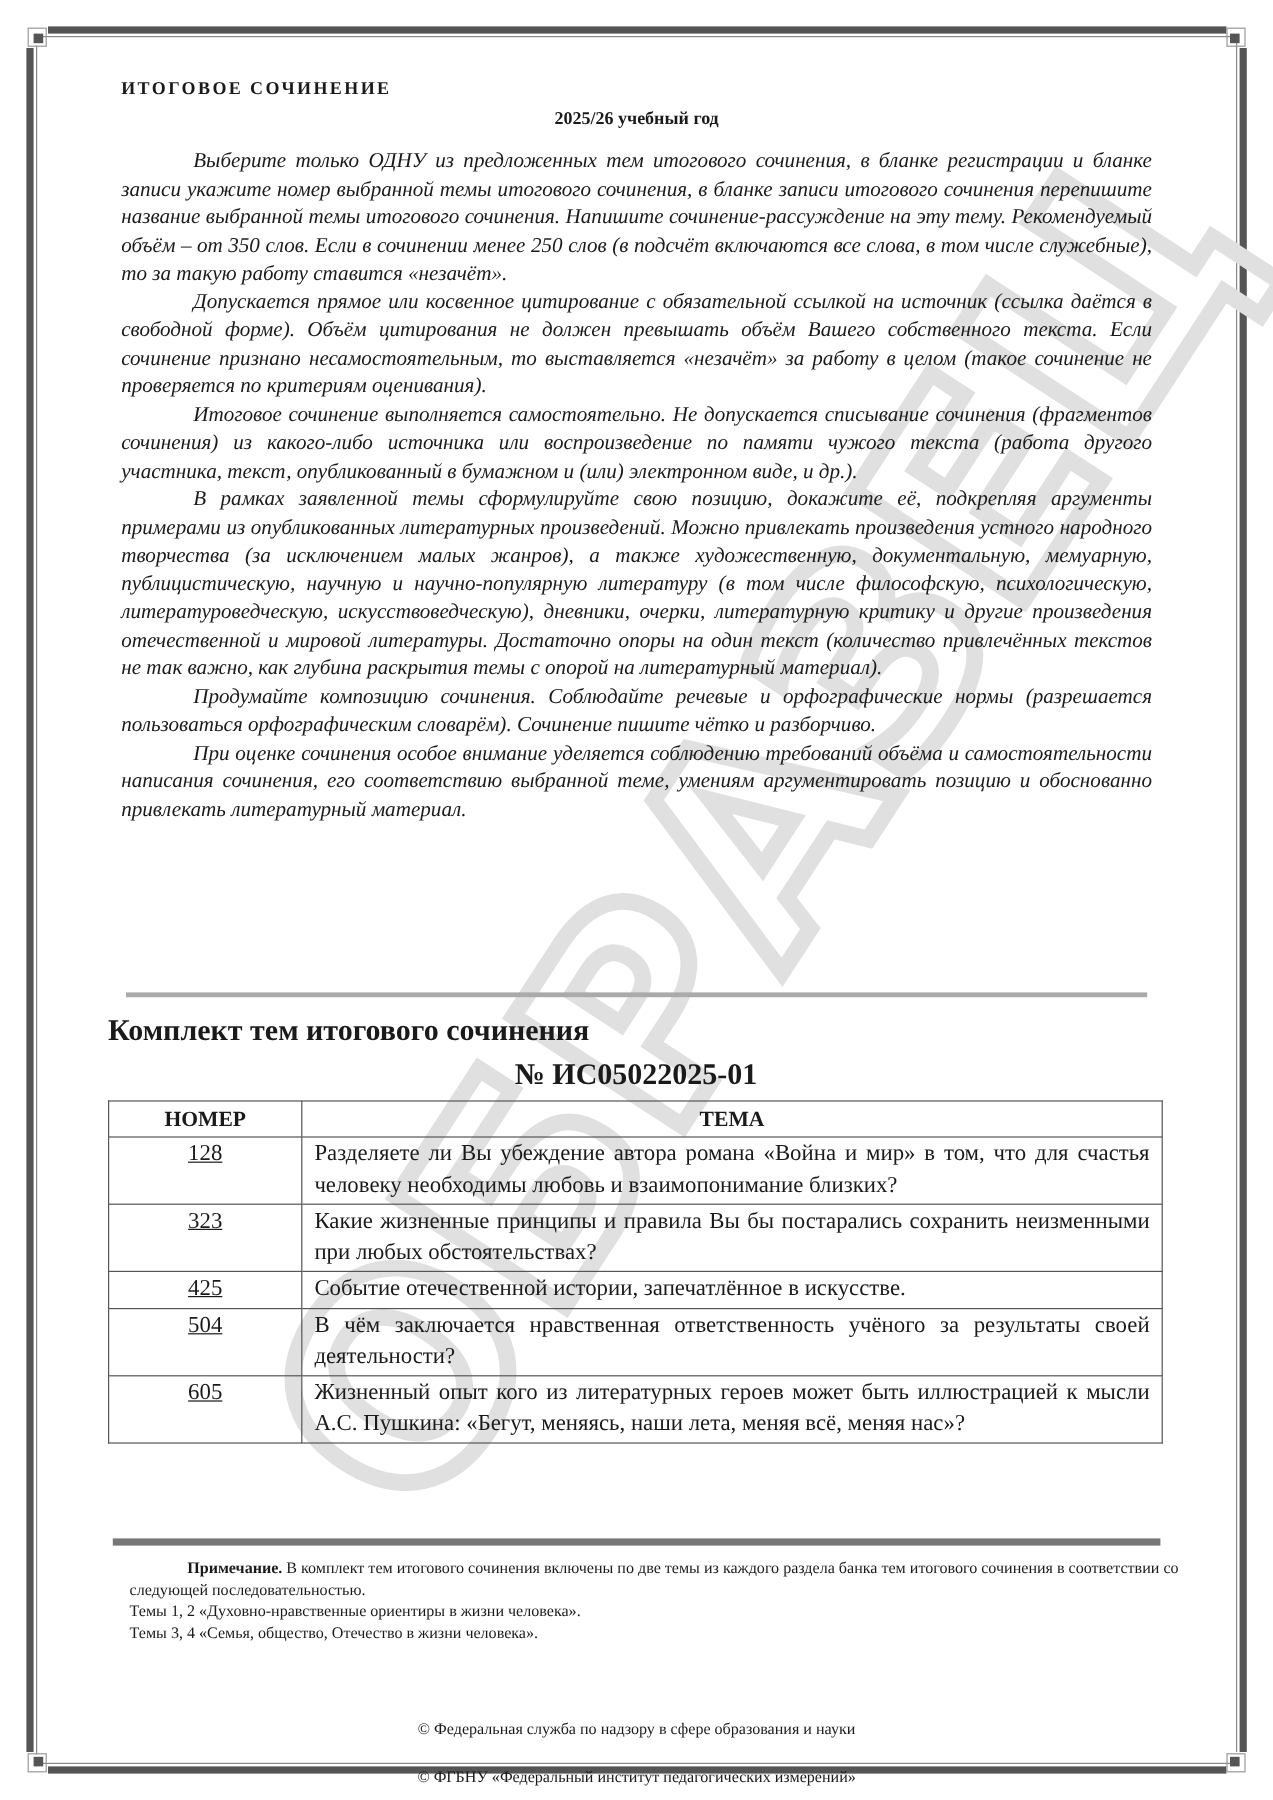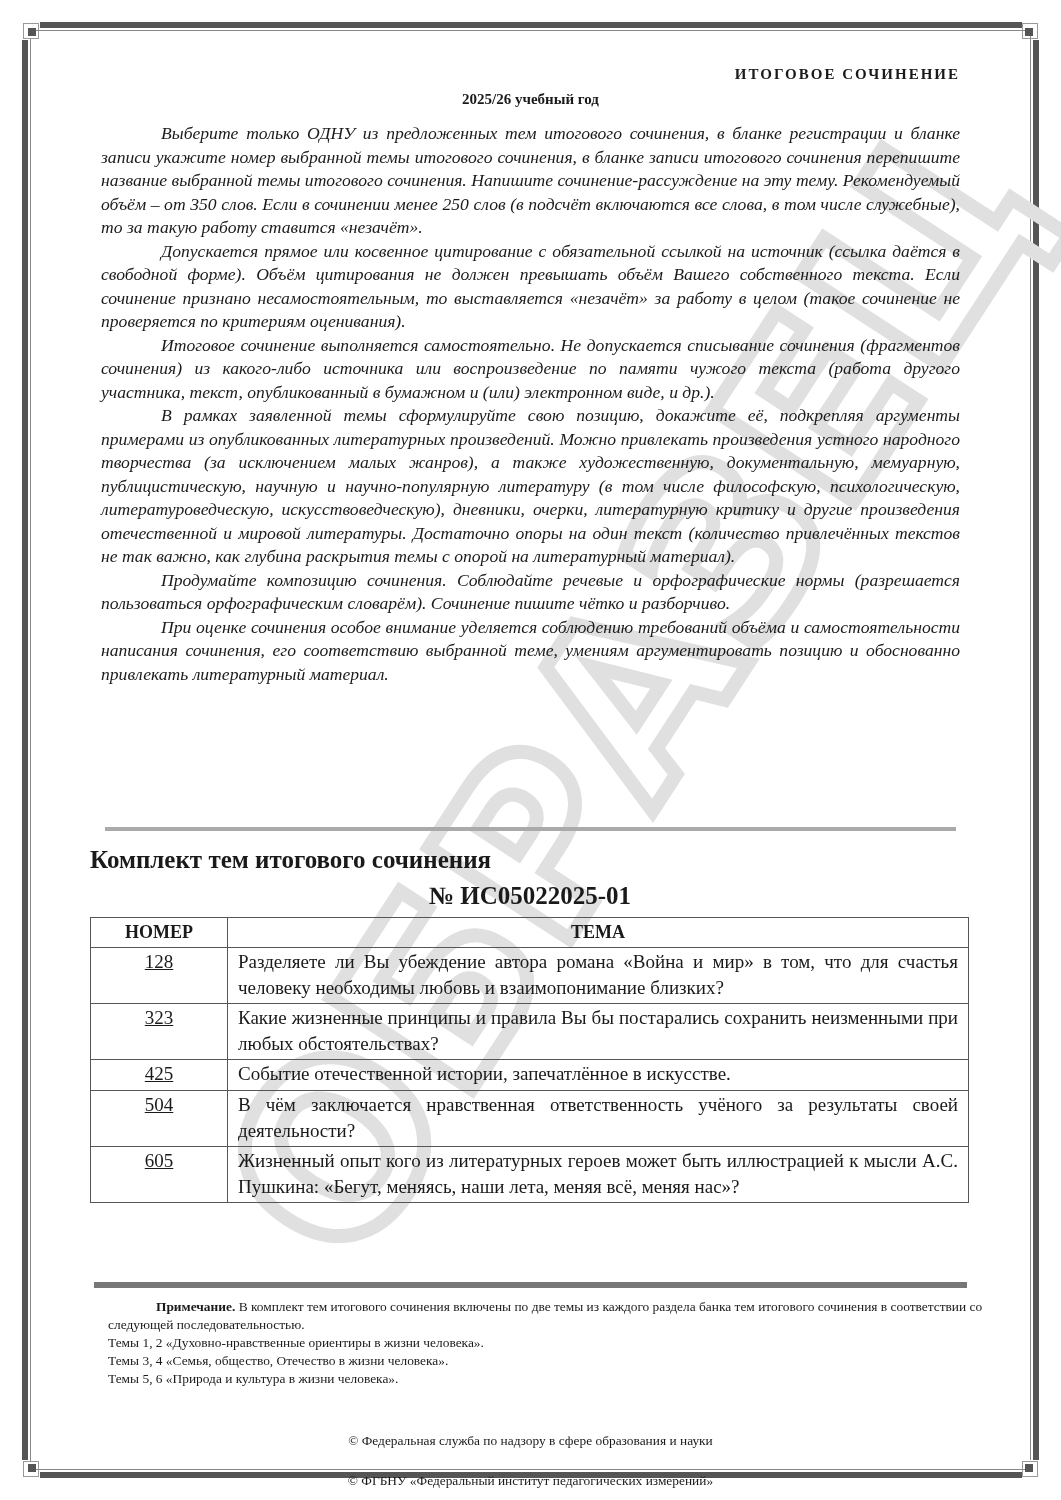--- a/index.html
+++ b/index.html
@@ -20,34 +20,34 @@
 
   
   .watermark { position: absolute; left: 80px; top: 720px; width: 900px; text-align: center;
                font-family: "DejaVu Sans", sans-serif; font-size: 230px; font-weight: bold;
                color: transparent; -webkit-text-stroke: 14px #e0e0e0;
                transform: rotate(-57deg); transform-origin: center; letter-spacing: 4px;
                pointer-events: none; z-index: 0; }
 
   .content { position: absolute; left: 101px; top: 58px; width: 859px; z-index: 1; }
 
-  .doc-title { text-align: right; font-weight: bold; font-size: 15px; letter-spacing: 2px; margin-top: 5px; height: 22px; line-height: 22px; }
+  .doc-title { text-align: left; font-weight: bold; font-size: 15px; letter-spacing: 2px; margin-top: 5px; height: 22px; line-height: 22px; }
   .doc-year  { text-align: center; font-weight: bold; font-size: 15px; height: 22px; line-height: 22px; margin-top: 3px; }
 
   .instructions { font-style: italic; font-size: 17.6px; line-height: 23.5px; text-align: justify; margin-top: 12px; }
   .instructions p { margin: 0; text-indent: 60px; }
 
   .sep-light { position: absolute; left: 105px; top: 827px; width: 851px; height: 4px; background: #aaa; }
   .sep-dark  { position: absolute; left: 94px; top: 1282px; width: 873px; height: 6px; background: #777; }
 
   .set-title { position: absolute; left: 90px; top: 842px; width: 880px; text-align: left; font-weight: bold; font-size: 25px; line-height: 36px; }
   .set-number { position: absolute; left: 90px; top: 878px; width: 880px; text-align: center; font-weight: bold; font-size: 25px; line-height: 36px; }
 
   table.topics { position: absolute; left: 90px; top: 917px; width: 879px; border-collapse: collapse; font-size: 19px; z-index: 1; }
-  table.topics th, table.topics td { border: 1px solid #555; padding: 0 6px; vertical-align: top; }
+  table.topics th, table.topics td { border: 1px solid #555; padding: 0 18px; vertical-align: top; }
   table.topics th { font-weight: bold; font-size: 18px; height: 29px; line-height: 29px; text-align: center; }
   table.topics td.num { width: 124px; text-align: center; line-height: 26px; padding-top: 1px; text-decoration: underline; }
   table.topics td.topic { text-align: justify; line-height: 26px; padding: 1px 10px 2px 10px; }
   table.topics tr.two-line td { height: 52px; }
   table.topics tr.one-line td { height: 27px; }
 
   .note { position: absolute; left: 108px; top: 1298px; width: 880px; font-size: 13.4px; line-height: 18px; z-index: 1; }
   .note p { margin: 0; }
   .note .note-label { font-weight: bold; margin-left: 48px; }
 
@@ -124,19 +124,18 @@
     </tr>
   </tbody>
 </table>
 
 <div class="sep-dark"></div>
 
 <div class="note">
   <p><span class="note-label">Примечание.</span><span> В комплект тем итогового сочинения включены по две темы из каждого раздела банка тем итогового сочинения в соответствии со следующей последовательностью.</span></p>
   <p>Темы 1, 2 «Духовно-нравственные ориентиры в жизни человека».</p>
   <p>Темы 3, 4 «Семья, общество, Отечество в жизни человека».</p>
-  <p>Темы 5, 6 «Природа и культура в жизни человека».</p>
 </div>
 
 <div class="copyright">
   <p>© Федеральная служба по надзору в сфере образования и науки</p>
   <p>© ФГБНУ «Федеральный институт педагогических измерений»</p>
 </div>
 
 </body></html>

